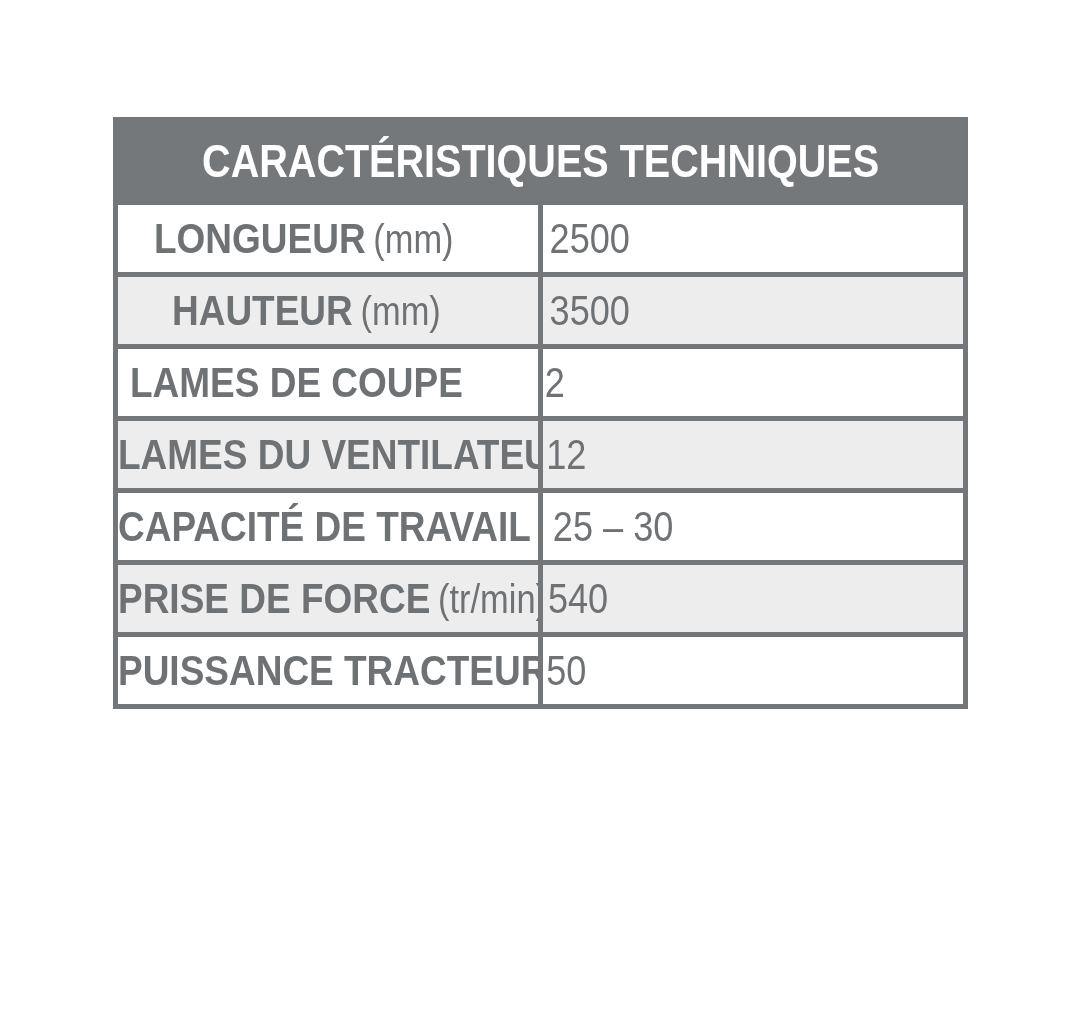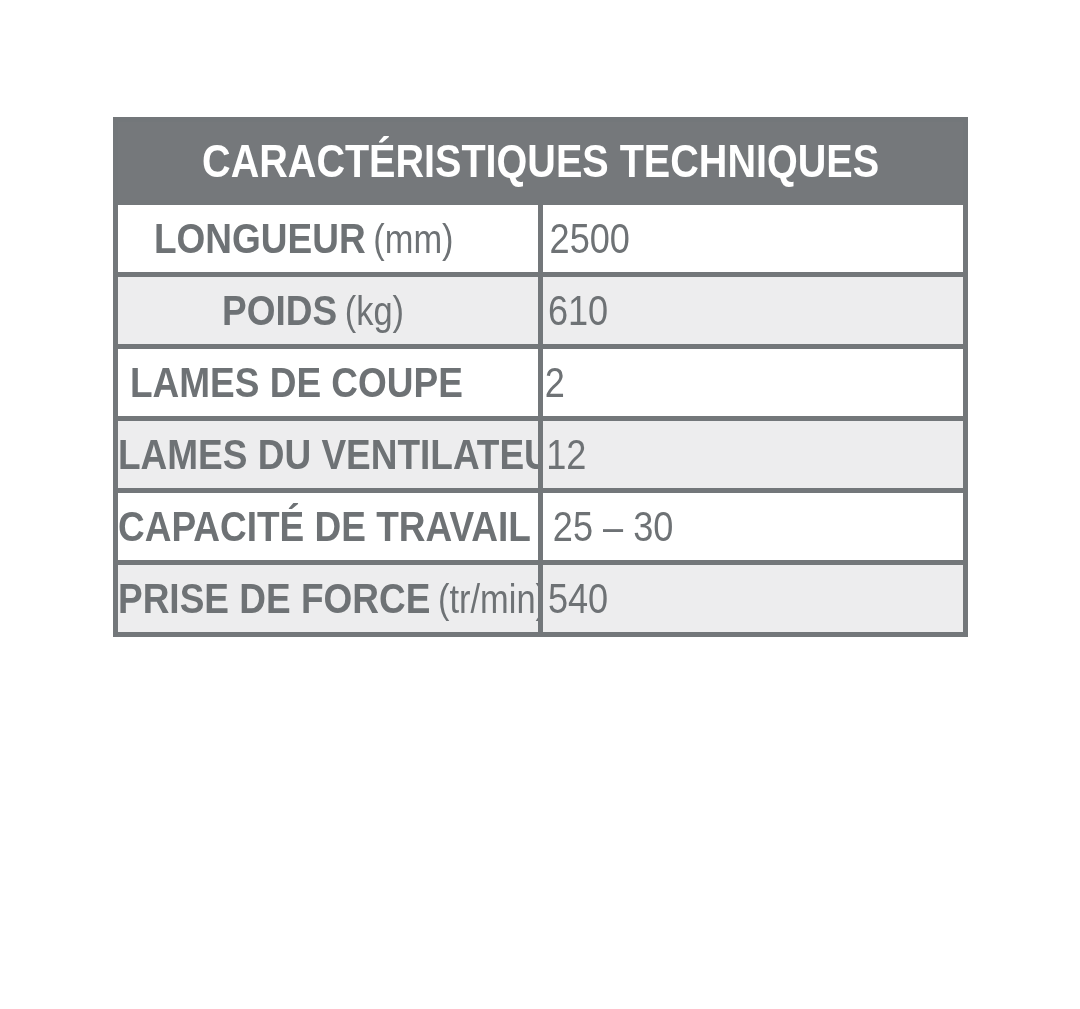--- a/index.html
+++ b/index.html
@@ -106,31 +106,31 @@
         <span class="squeeze-l">
           <span class="lbl">LONGUEUR</span><span class="unit">(mm)</span>
         </span>
       </td>
       <td class="value-cell">
         <span class="squeeze-c val">2500</span>
       </td>
     </tr>
 
 
-
     <tr>
       <td class="label-cell">
         <span class="squeeze-l">
-          <span class="lbl">POIDS</span><span class="unit">(kg)</span>
+          <span class="lbl">HAUTEUR</span><span class="unit">(mm)</span>
         </span>
       </td>
       <td class="value-cell">
-        <span class="squeeze-c val">610</span>
+        <span class="squeeze-c val">3500</span>
       </td>
     </tr>
+
 
     <tr>
       <td class="label-cell">
         <span class="squeeze-l">
           <span class="lbl">LAMES DE COUPE</span><span class="unit"></span>
         </span>
       </td>
       <td class="value-cell">
         <span class="squeeze-c val">2</span>
       </td>
@@ -162,16 +162,26 @@
       <td class="label-cell">
         <span class="squeeze-l">
           <span class="lbl">PRISE DE FORCE</span><span class="unit">(tr/min)</span>
         </span>
       </td>
       <td class="value-cell">
         <span class="squeeze-c val">540</span>
       </td>
     </tr>
 
+    <tr>
+      <td class="label-cell">
+        <span class="squeeze-l">
+          <span class="lbl">PUISSANCE TRACTEUR</span>
+        </span>
+      </td>
+      <td class="value-cell">
+        <span class="squeeze-c val">50</span>
+      </td>
+    </tr>
   </tbody>
   </table>
 
 </div>
 
 </body></html>

